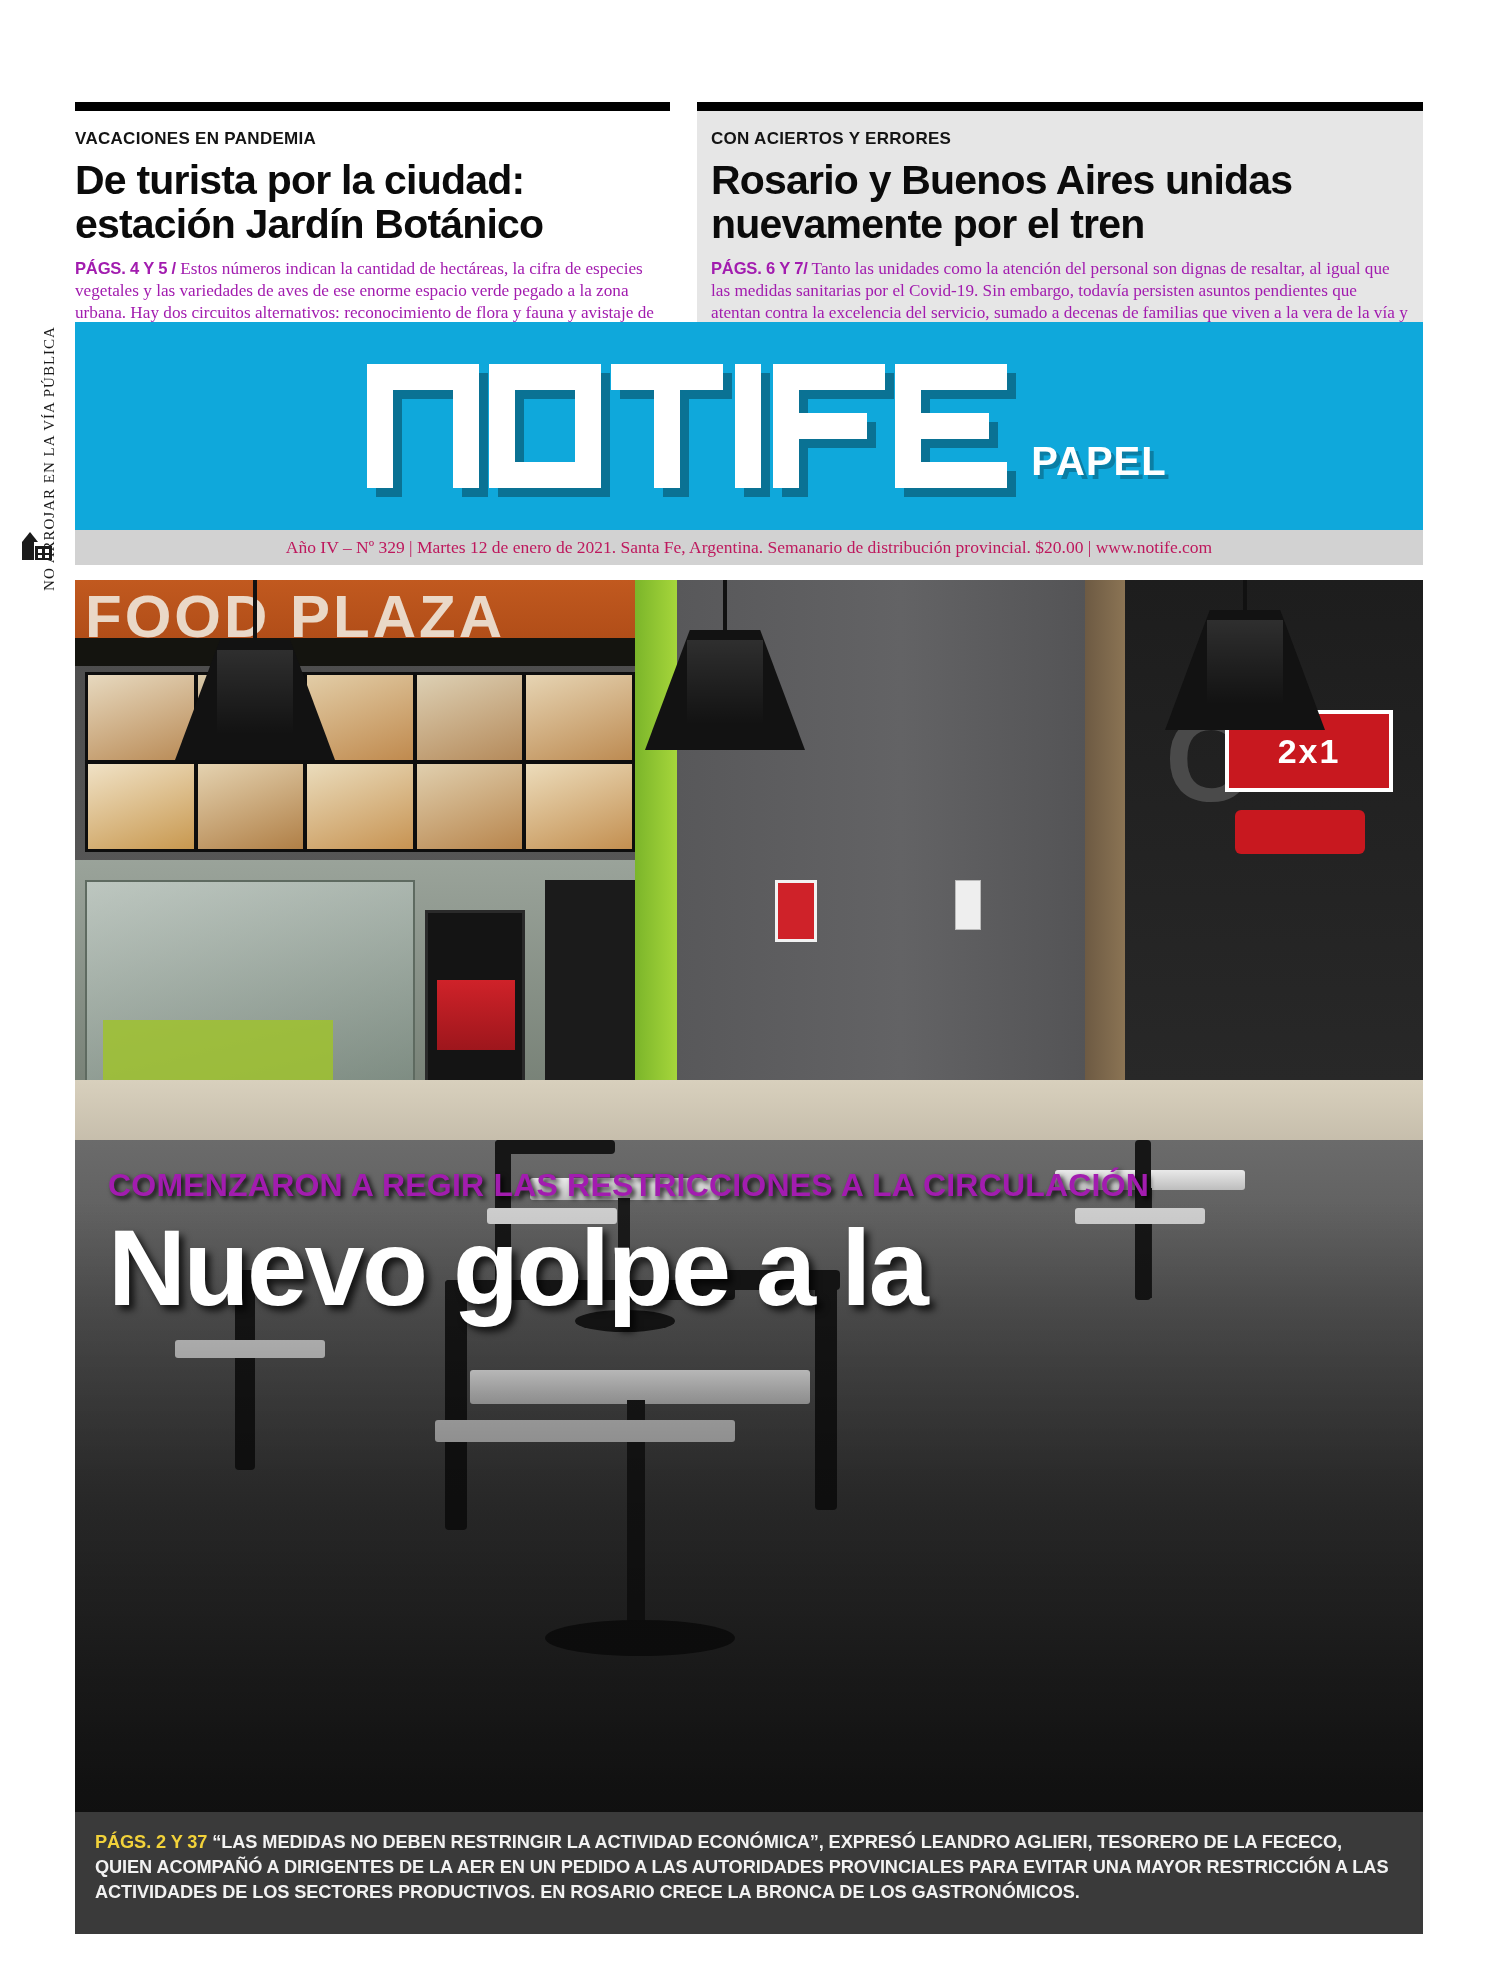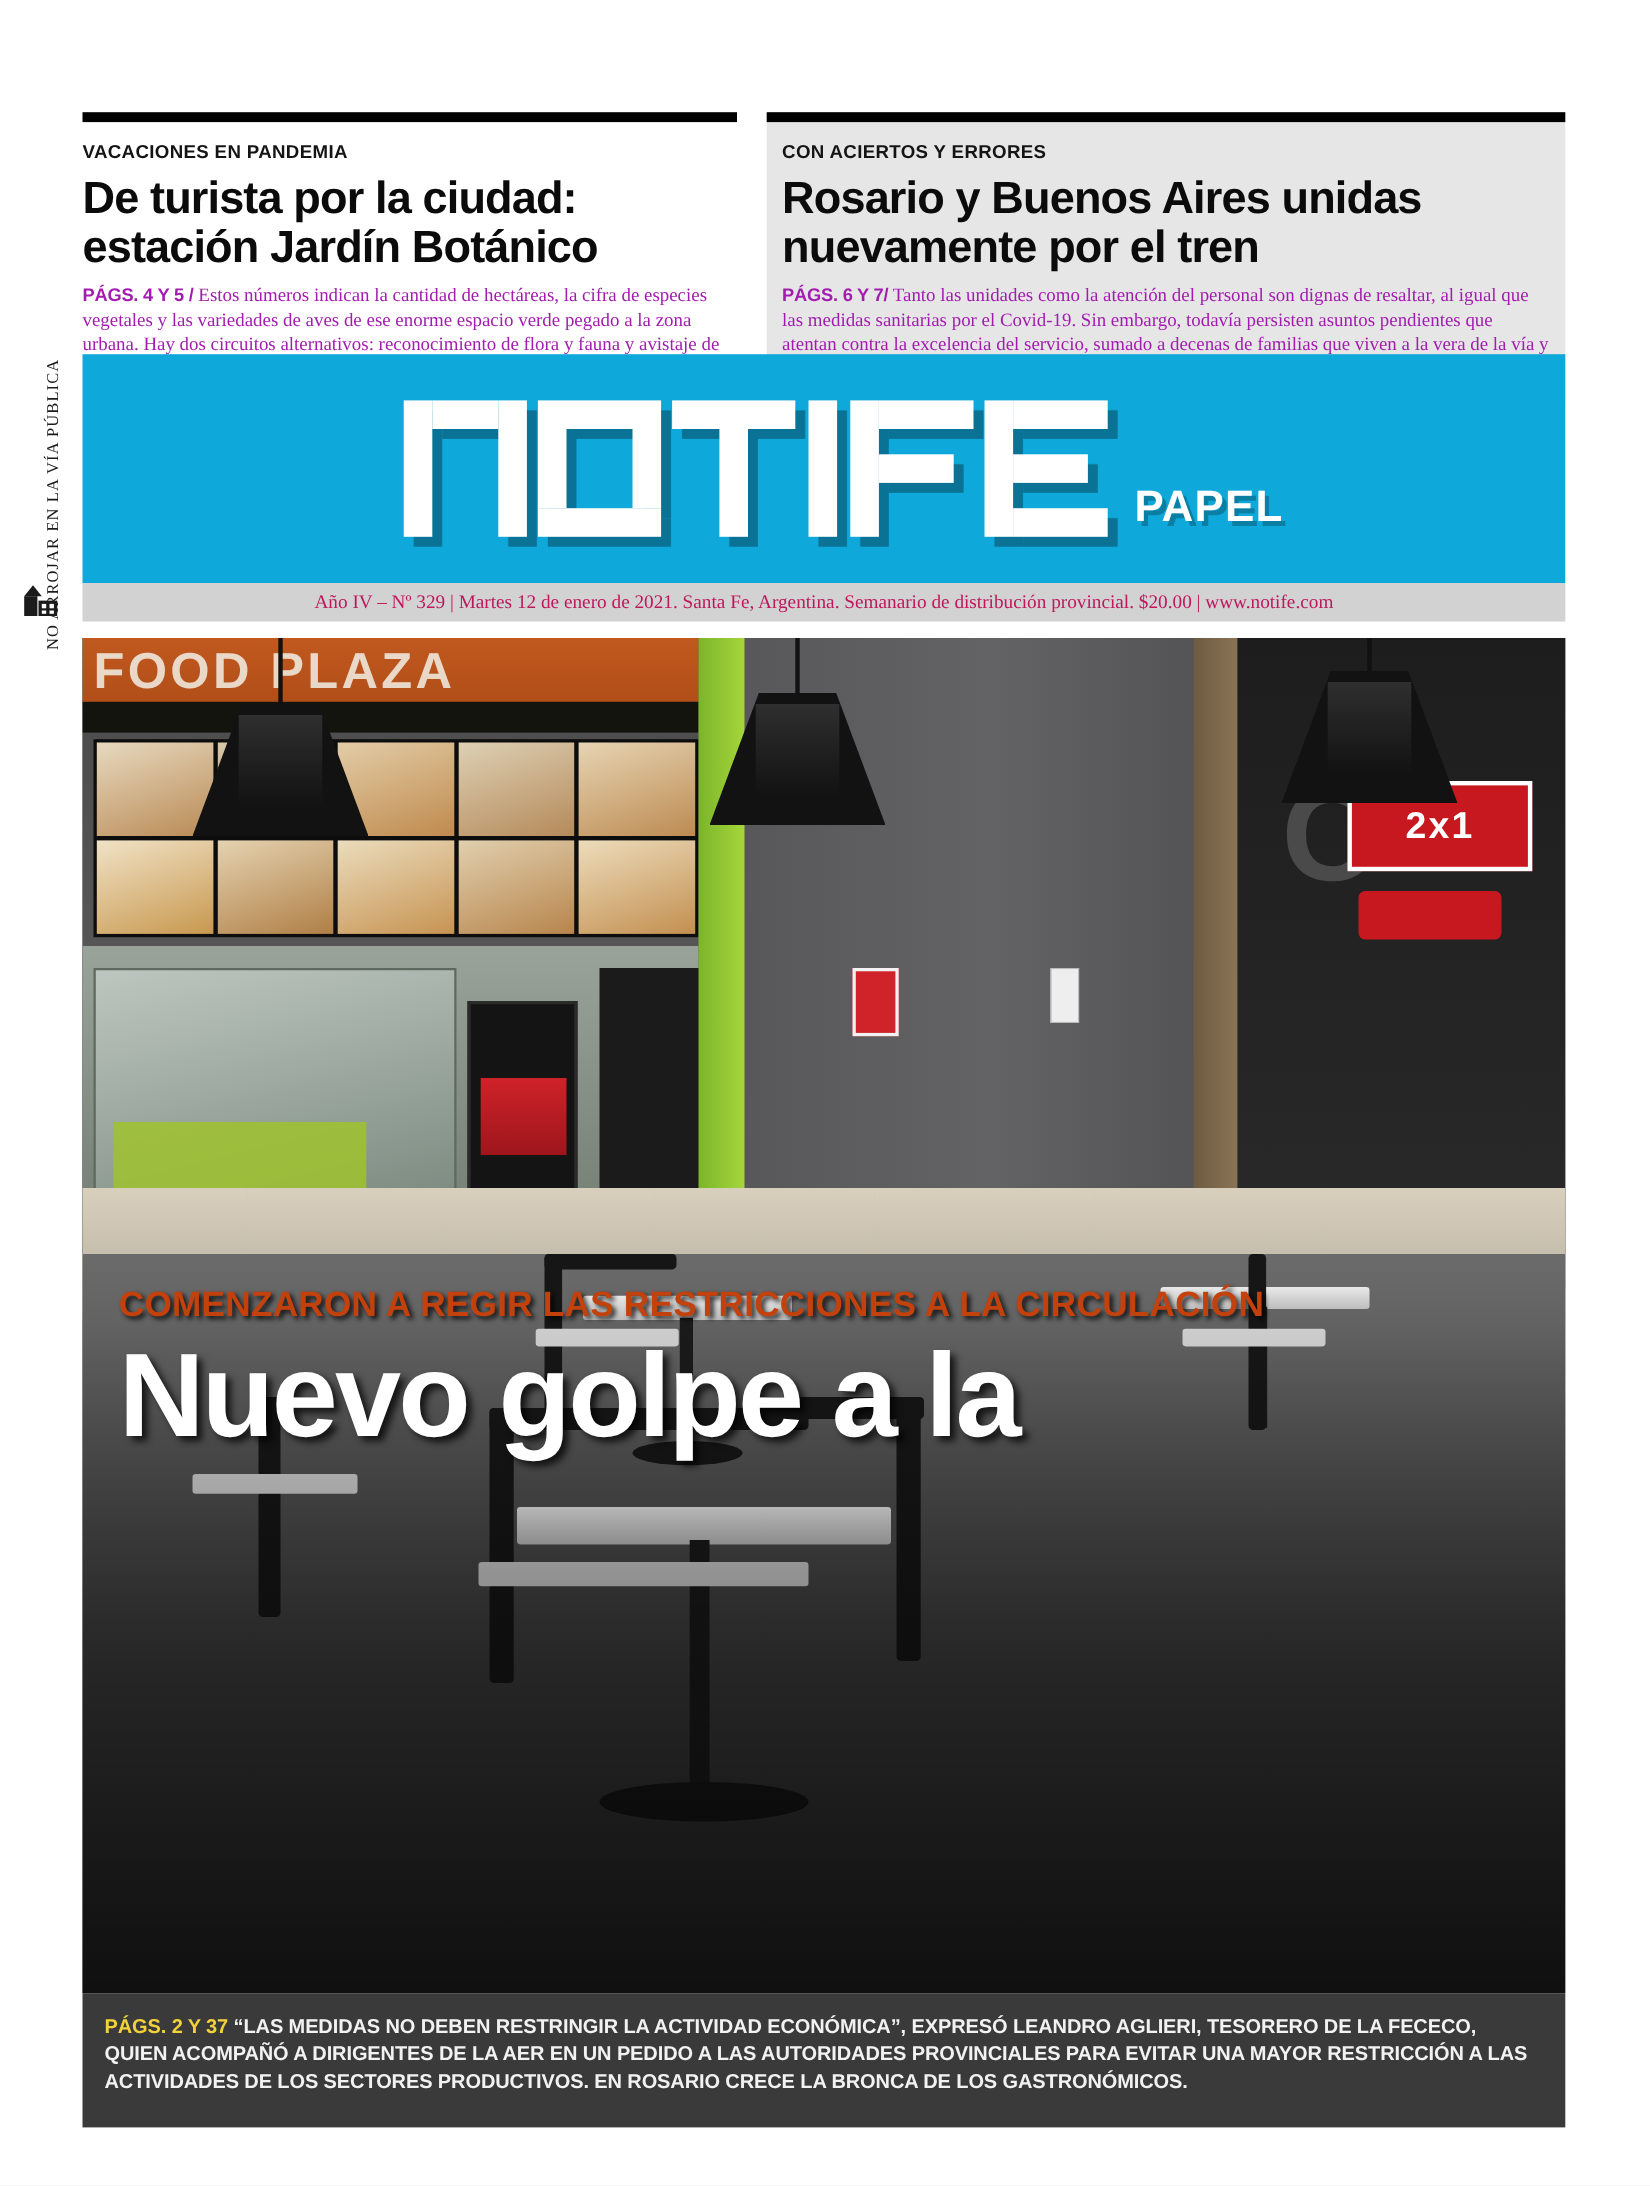--- a/index.html
+++ b/index.html
@@ -81,21 +81,21 @@
     position:absolute;left:75px;top:580px;width:1348px;height:1232px;
     overflow:hidden;background:#2b2b2b;
   }
   .ph-layer{position:absolute;}
 
   
   .wall-dark{left:0;top:0;width:100%;height:560px;background:linear-gradient(180deg,#4a4a4a 0%,#585858 60%,#4e4e4e 100%);}
   .orange-band{left:0;top:0;width:560px;height:62px;background:linear-gradient(180deg,#c1591f,#b04d18);}
   .orange-band::after{content:"";position:absolute;left:0;top:58px;width:100%;height:28px;background:#14140f;}
   .signtxt{
-    position:absolute;left:10px;top:2px;font-size:46px;font-weight:bold;color:#f3f0e6;
+    position:absolute;left:10px;top:2px;font-size:60px;font-weight:bold;color:#f3f0e6;
     letter-spacing:3px;opacity:.85;font-family:"Liberation Sans",sans-serif;
   }
   
   .menuboard{left:10px;top:92px;width:550px;height:180px;display:grid;grid-template-columns:repeat(5,1fr);grid-template-rows:1fr 1fr;gap:4px;background:#0d0d0d;padding:3px;box-sizing:border-box;}
   .mcell{background:#cfcabb;}
   
   .counter{left:0;top:280px;width:560px;height:280px;background:linear-gradient(180deg,#9aa39a,#707a6f);}
   .counter-glass{left:10px;top:300px;width:330px;height:240px;background:linear-gradient(160deg,rgba(220,230,225,.55),rgba(120,140,130,.5));border:2px solid #5e6a60;box-sizing:border-box;}
   .greenbag{left:28px;top:440px;width:230px;height:90px;background:#9fc22e;opacity:.85;}
   .fridge{left:350px;top:330px;width:100px;height:210px;background:#141414;border:3px solid #2a2a2a;box-sizing:border-box;}
@@ -137,21 +137,21 @@
   .tableleg{position:absolute;background:#1a1a1a;}
   .tablebase{position:absolute;background:#161616;border-radius:50%;}
   .chair{position:absolute;background:#161616;border-radius:4px;}
   .chairlight{position:absolute;background:#cfcfcf;border-radius:3px;}
 
   .shade-overlay{left:0;top:620px;width:100%;height:612px;background:linear-gradient(180deg,rgba(0,0,0,0) 0%,rgba(0,0,0,.35) 45%,rgba(0,0,0,.55) 100%);}
 
   
   .hl-kicker{
     position:absolute;left:108px;top:1167px;width:1250px;
-    font-size:32px;font-weight:bold;color:#c2410c;letter-spacing:0.2px;
+    font-size:32px;font-weight:bold;color:#a21caf;letter-spacing:0.2px;
     text-shadow:3px 3px 5px rgba(0,0,0,.85);
   }
   .hl-main{
     position:absolute;left:108px;top:1215px;width:1270px;
     font-size:108px;line-height:0.99;font-weight:bold;color:#fff;
     letter-spacing:-2.5px;
     text-shadow:5px 5px 7px rgba(0,0,0,.75);
   }
 
   

